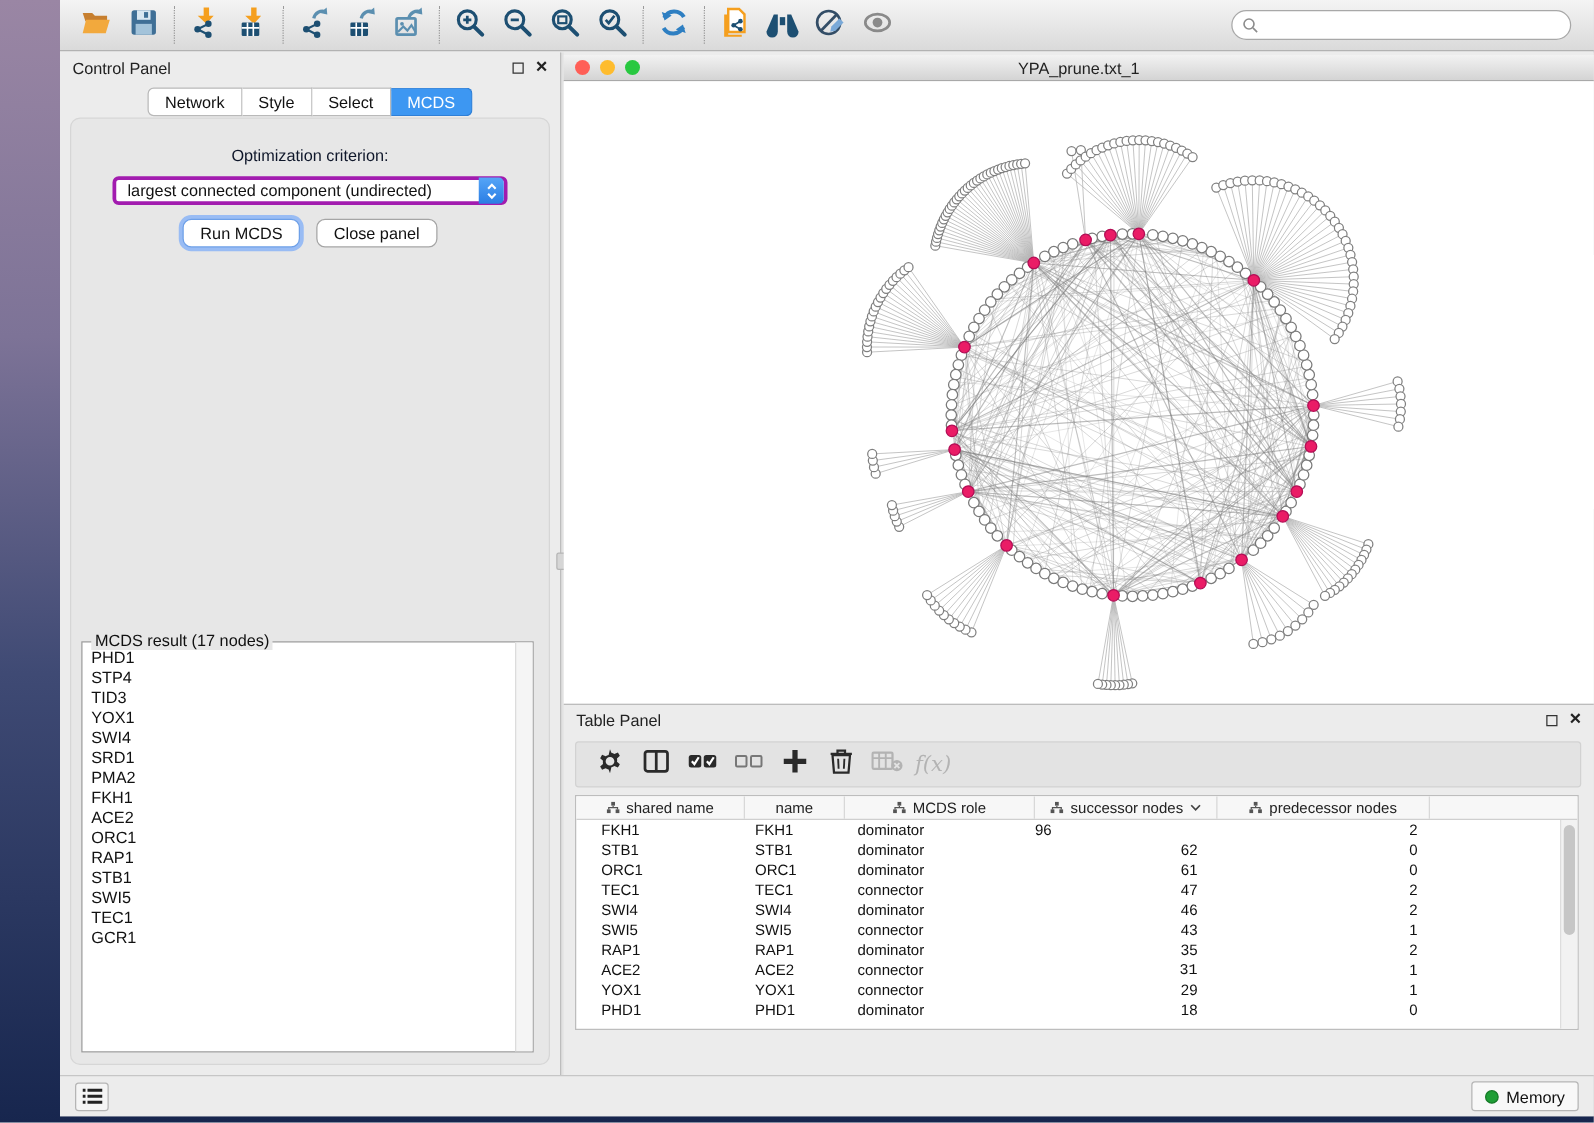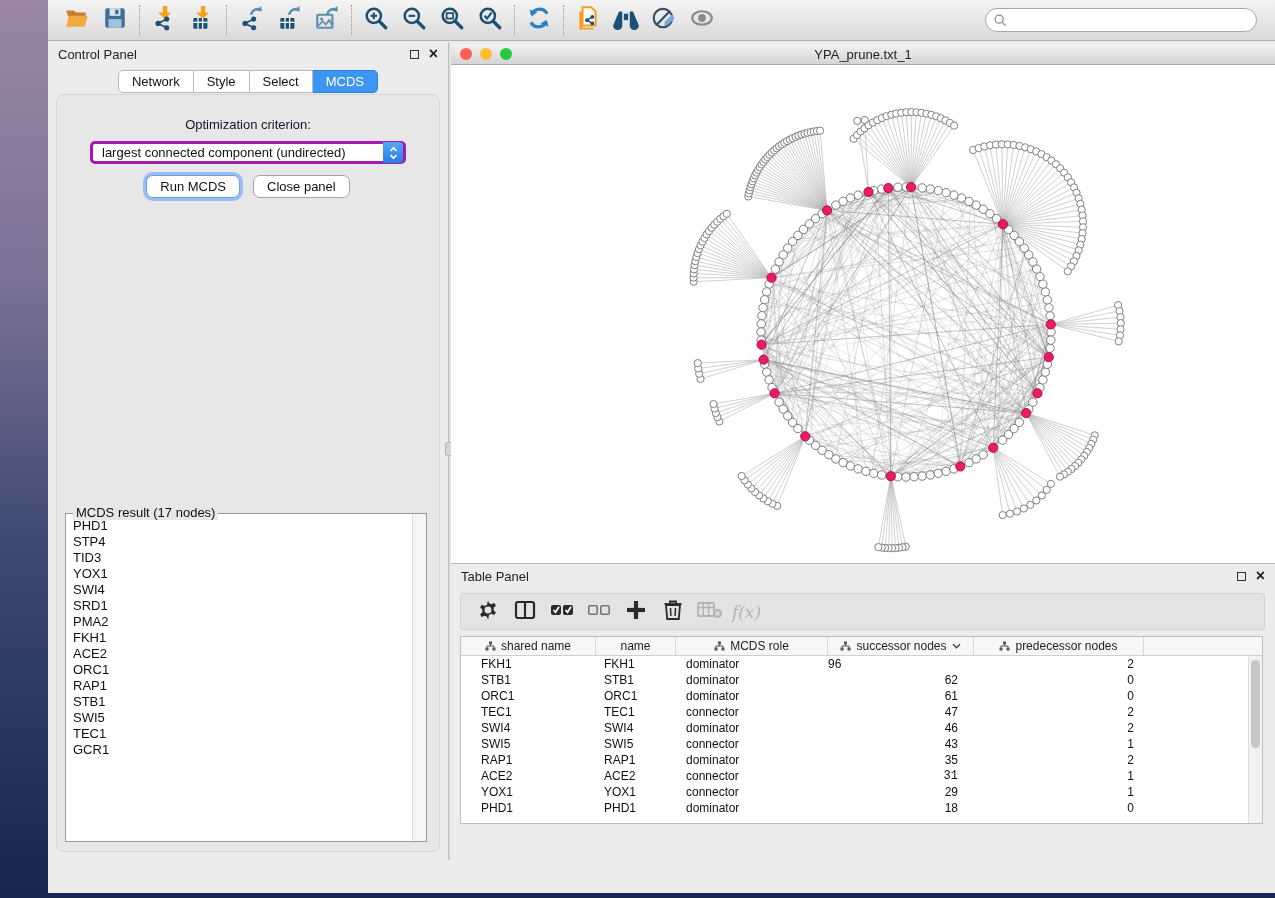--- a/index.html
+++ b/index.html
@@ -1333,13 +1333,29 @@
               </div>
             </div>
           <div class="nt-scroll">
               <div class="nt-thumb"></div>
             </div>
         </div>
       </div>
     </div>
   </div>
 
+  <div class="statusbar">
+    <div class="status-left-btn">
+      <svg width="16" height="14" viewBox="0 0 16 14">
+        <rect x="0" y="1" width="2.4" height="2.4" fill="#222"></rect>
+          <rect x="4" y="1" width="12" height="2.4" fill="#222"></rect>
+        <rect x="0" y="5.8" width="2.4" height="2.4" fill="#222"></rect>
+          <rect x="4" y="5.8" width="12" height="2.4" fill="#222"></rect>
+        <rect x="0" y="10.6" width="2.4" height="2.4" fill="#222"></rect>
+          <rect x="4" y="10.6" width="12" height="2.4" fill="#222"></rect>
+      </svg>
+    </div>
+    <div class="memory-btn">
+      <span class="mem-dot"></span>
+      <span>Memory</span>
+    </div>
+  </div>
 </div>
 
 </body></html>

